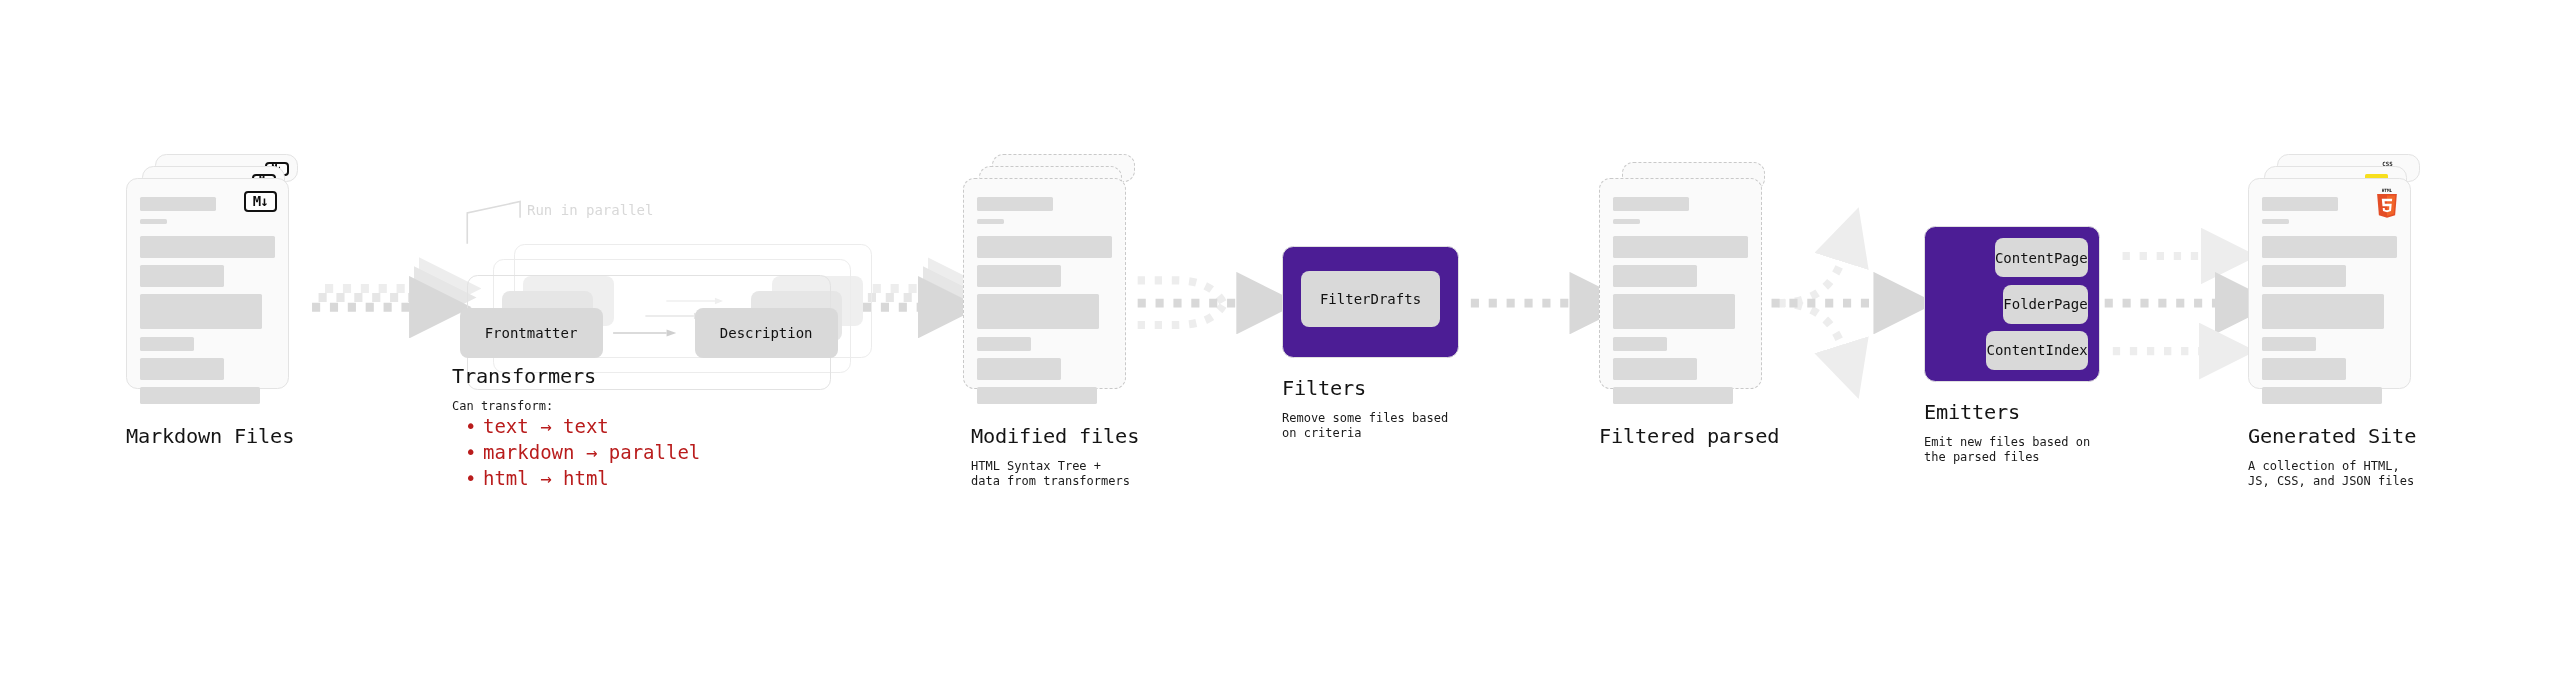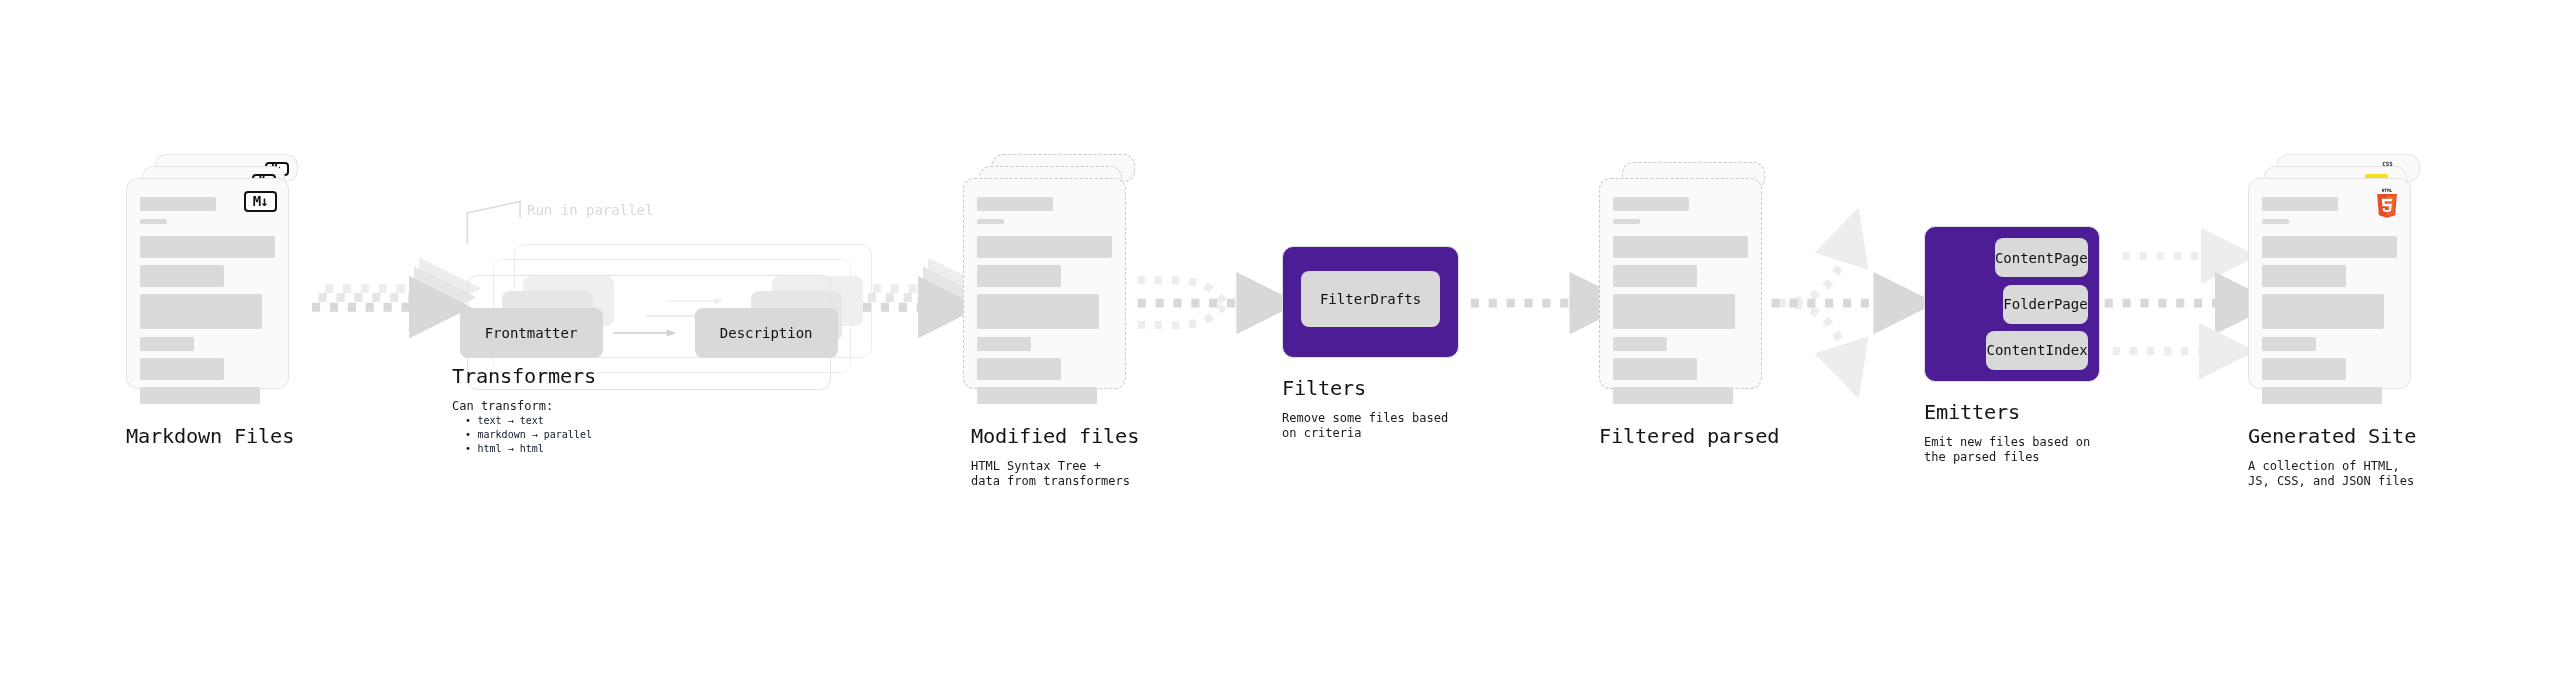--- a/index.html
+++ b/index.html
@@ -66,21 +66,21 @@
   .caption-title {
     font-size: 20.3px; color: #141414; white-space: nowrap;
     letter-spacing: -0.2px;
   }
   .caption-sub {
     font-size: 12px; color: #1a1a1a; line-height: 1.32;
     margin-top: 10.6px; white-space: pre-line;
   }
   .caption-sub.listlead { margin-top: 10.6px; }
   .blist { margin: 0; padding-left: 13px; list-style: none; }
-  .blist li { font-size: 10px; color: #0f172a; line-height: 1.36; white-space: nowrap;}
+  .blist li { font-size: 19px; color: #b91c1c; line-height: 1.36; white-space: nowrap;}
   .blist li::before { content: "\2022"; margin-right: 6.5px; }
 
   
   .groupbox {
     border: 1.3px solid #e0e0e0;
     border-radius: 11.4px;
     background: #4c1d95;
     align-items: flex-end;
   }
   .pill {

